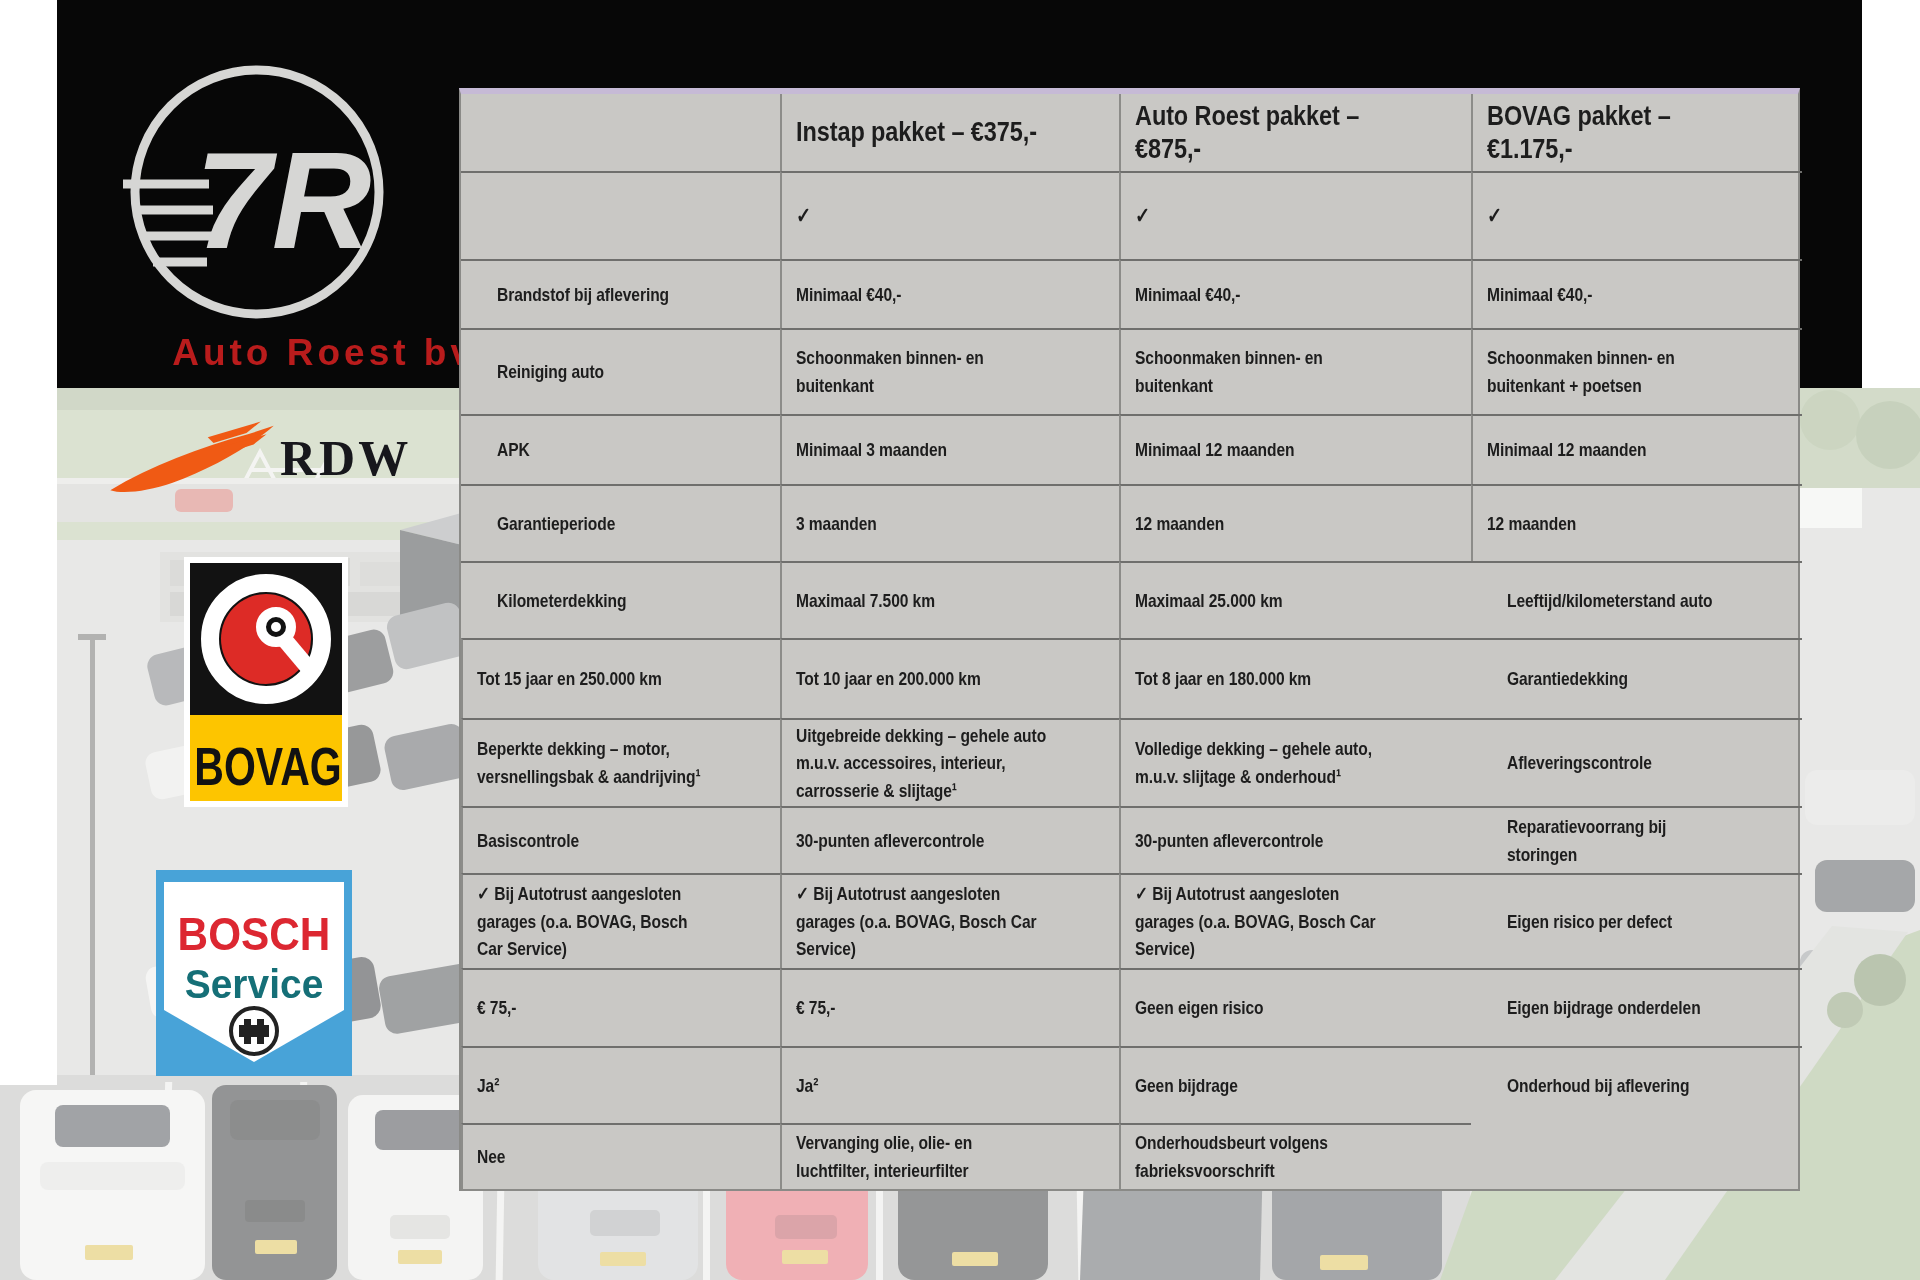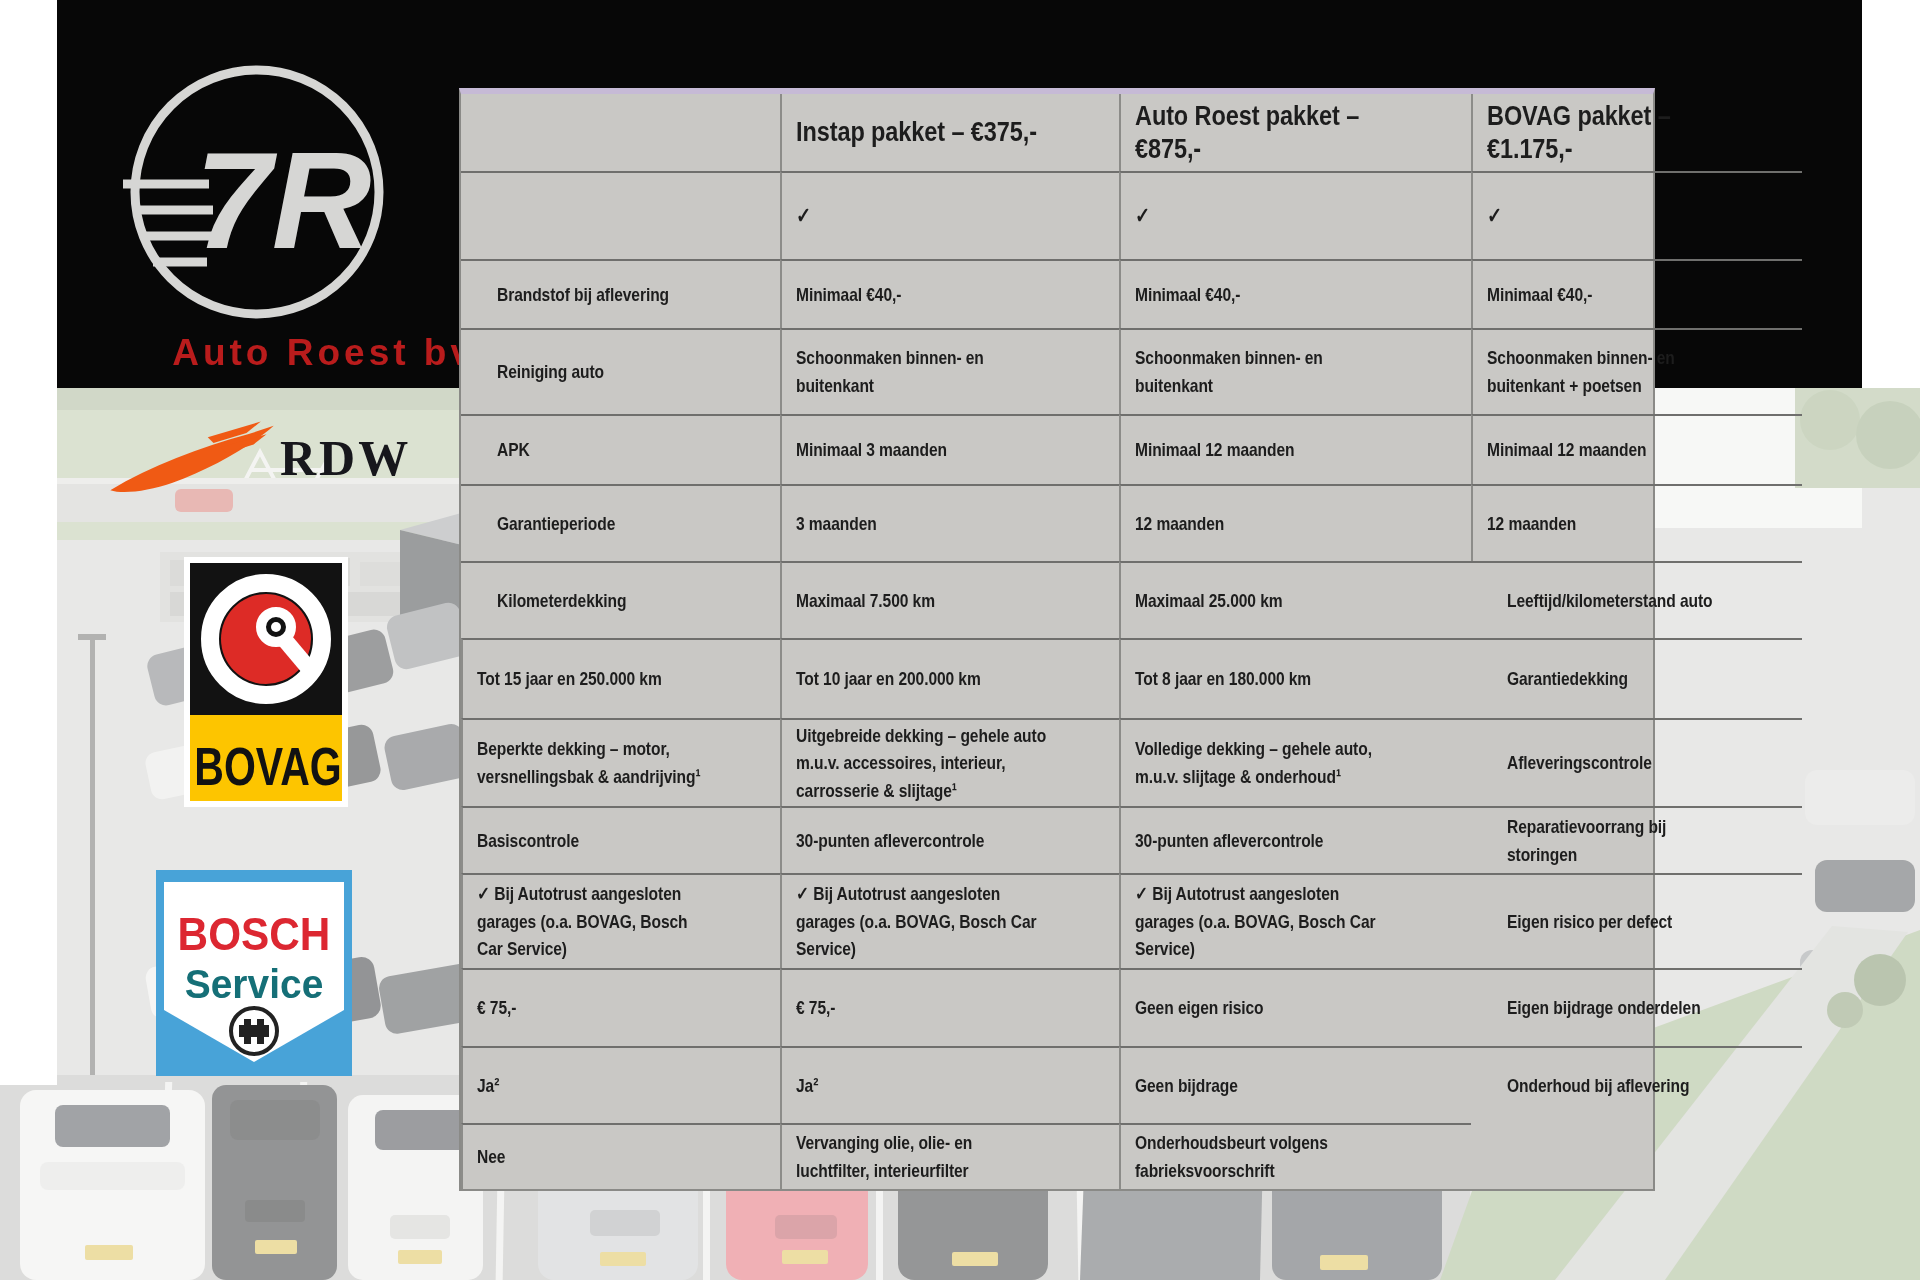--- a/index.html
+++ b/index.html
@@ -25,21 +25,21 @@
   
   .rdw{position:absolute;left:106px;top:408px;display:flex;align-items:center;}
   .rdw-word{font-family:"Liberation Serif",serif;font-size:50px;font-weight:700;color:#17171c;
             letter-spacing:3px;margin-left:2px;}
 
   
   .bovag{position:absolute;left:176px;top:557px;padding-left:8px;}
   .bosch{position:absolute;left:156px;top:870px;}
 
   
-  .pkg-table{position:absolute;left:459px;top:88px;width:1196px;background:#c9c8c5;
+  .pkg-table{position:absolute;left:459px;top:88px;width:1341px;background:#c9c8c5;
              border:2px solid #8a8a87;border-top:6px solid #c6bad6;
              display:grid;grid-template-columns:319px 339px 352px 331px;
              grid-template-rows:77px 88px 69px 86px 70px 77px 77px 80px 88px 67px 95px 78px 77px 66px;
              box-sizing:border-box;}
   .cell{display:flex;align-items:center;padding:5px 15px 5px 14px;color:#1d1d1d;
         border-top:2px solid #6f6f6d;border-left:2px solid #8c8c89;overflow:hidden;box-sizing:border-box;}
   .cell.head{border-top:none;}
   .cell.col0{border-left:none;padding-left:36px;}
   .ctext{display:inline-block;transform:scaleX(0.82);transform-origin:0 50%;width:122%;
          font-size:19px;font-weight:700;line-height:1.45;letter-spacing:-0.1px;}

